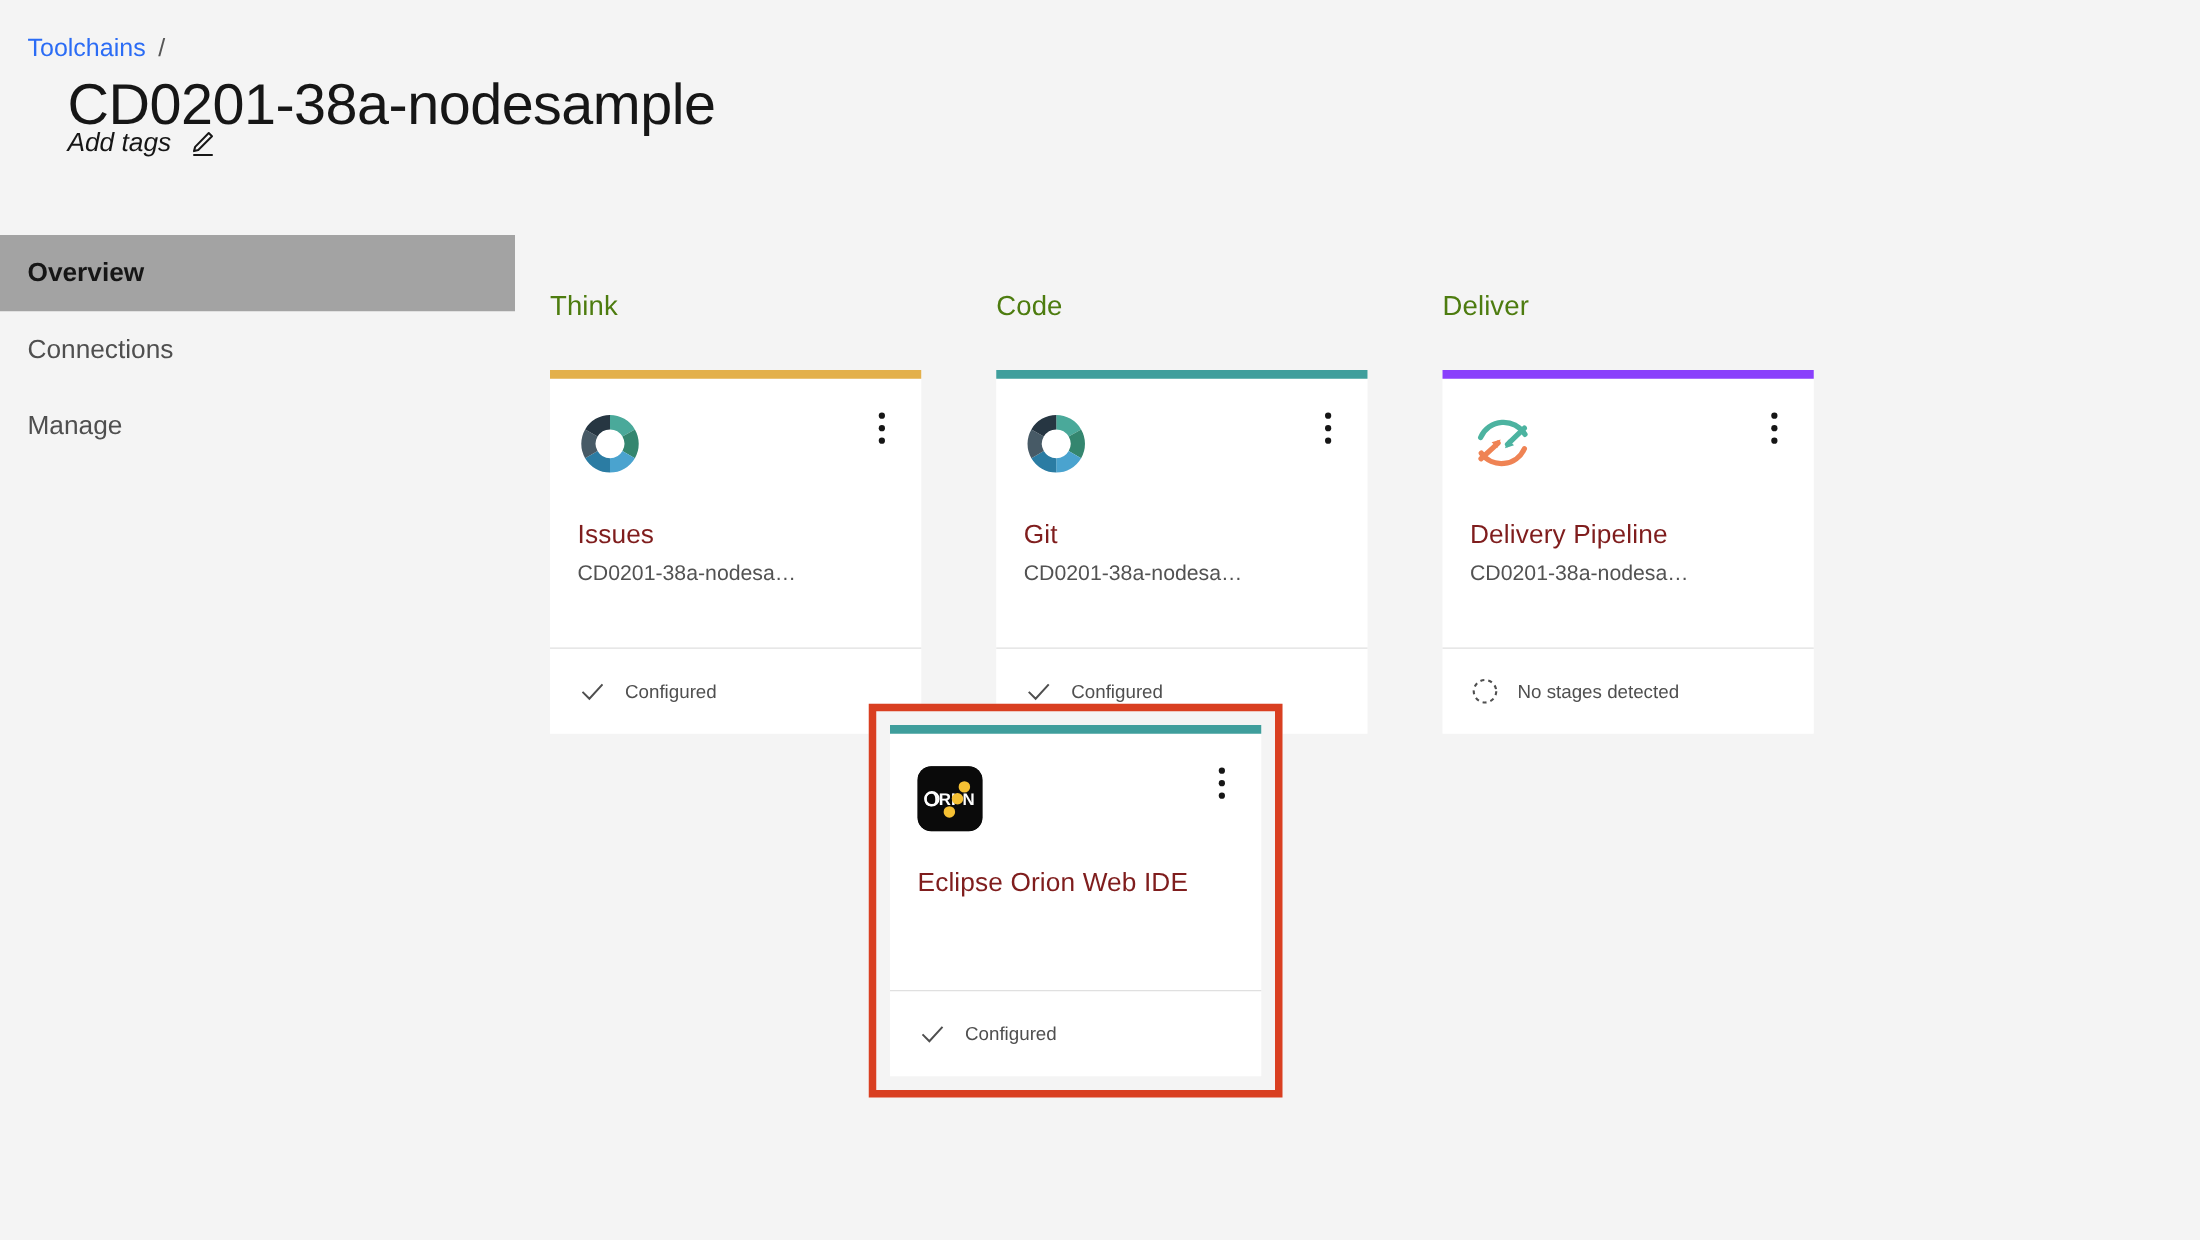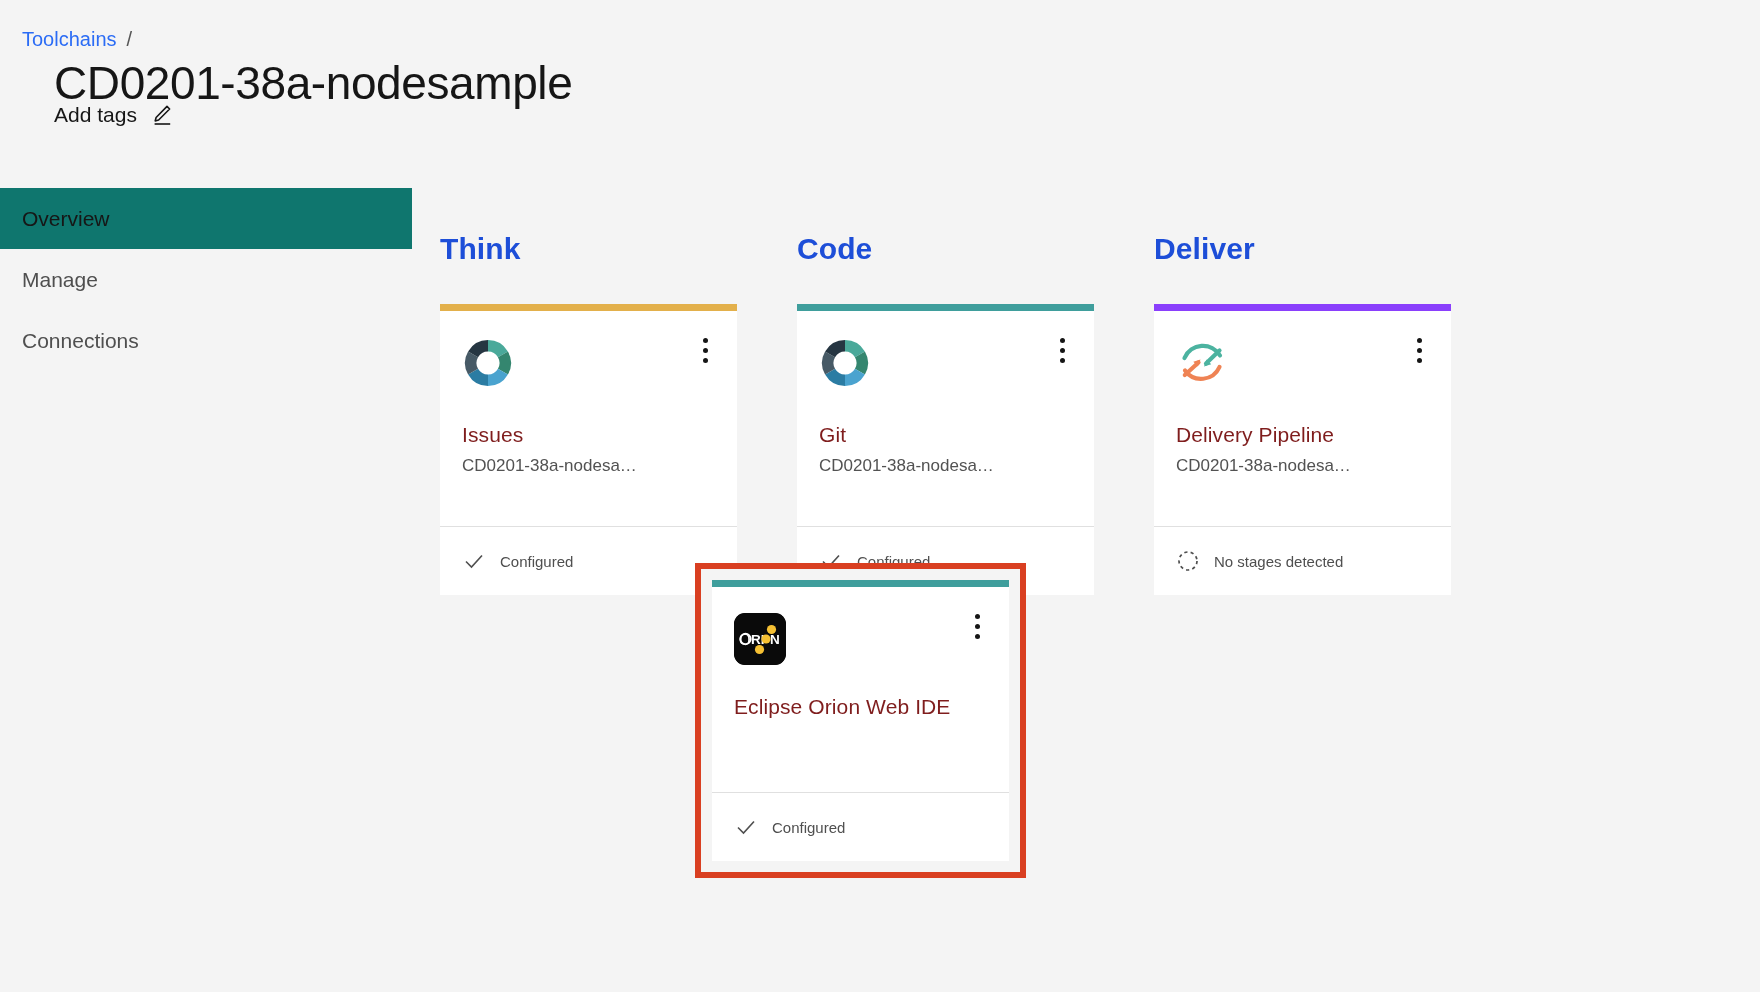--- a/index.html
+++ b/index.html
@@ -17,37 +17,37 @@
 
   
   .header { position: absolute; left: 0; top: 0; width: 1760px; height: 170px; background: #f4f4f4; }
 
   .breadcrumb { position: absolute; left: 22px; top: 27px; font-size: 20px; line-height: 24px; }
   .breadcrumb .crumb-link { color: #2b6cf5; text-decoration: none; }
   .breadcrumb .crumb-sep { color: #565656; margin-left: 10px; }
 
   .title-row { position: absolute; left: 22px; top: 56px; display: flex; align-items: baseline; flex-direction: column; }
   .page-title { font-size: 46px; font-weight: 400; letter-spacing: -0.4px; color: #161616; white-space: nowrap; }
-  .tags-wrap { display: flex; align-items: center; margin-left: 32px; position: relative; top: -8px; }
+  .tags-wrap { display: flex; align-items: center; margin-left: 32px; position: relative; top: -8px; font-style: italic; }
   .add-tags-label { font-size: 21px; color: #161616; white-space: nowrap; }
   .pencil-icon { margin-left: 11px; display: inline-flex; }
 
   
   .sidebar { position: absolute; left: 0; top: 188px; width: 412px; }
   .side-item {
     height: 61px; display: flex; align-items: center;
     padding-left: 22px; font-size: 21px; cursor: pointer;
   }
-  .side-item.active { background: #0f766e; font-weight: 400; color: #161616; }
+  .side-item.active { background: #a3a3a3; font-weight: 700; color: #161616; }
   .side-item.inactive { color: #4f4f4f; font-weight: 400; }
 
   
   .board { position: absolute; left: 440px; top: 232px; display: flex; gap: 60px; }
   .column { width: 297px; }
-  .col-head { font-size: 30px; font-weight: 700; color: #1d4ed8; margin: 0 0 38px 0; letter-spacing: 0.1px; }
+  .col-head { font-size: 22px; font-weight: 400; color: #4d7c0f; margin: 0 0 38px 0; letter-spacing: 0.1px; }
 
   .card { width: 297px; background: #ffffff; position: relative; }
   .card-accent { height: 7px; width: 100%; }
   .card-body { position: relative; height: 215px; padding: 26px 22px 0 22px; }
   .card-icon { width: 52px; height: 52px; }
   .card-name { font-size: 21px; font-weight: 400; color: #7f1d1d; margin-top: 30px; letter-spacing: 0.1px; }
   .card-sub {
     font-size: 17px; color: #525252; margin-top: 9px;
     white-space: nowrap; overflow: hidden; text-overflow: ellipsis; max-width: 253px;
   }
@@ -96,24 +96,24 @@
         </span>
       </div>
     </div>
   </div>
 
   <nav class="sidebar">
     <div class="side-item active">
       <span>Overview</span>
     </div>
     <div class="side-item inactive">
+      <span>Connections</span>
+    </div>
+    <div class="side-item inactive">
       <span>Manage</span>
-    </div>
-    <div class="side-item inactive">
-      <span>Connections</span>
     </div>
   </nav>
 
   <div class="board">
 
     <div class="column">
       <div class="col-head">Think</div>
       <div class="card">
         <div class="card-accent" style="background:#e3b04b"></div>
         <div class="card-body">

